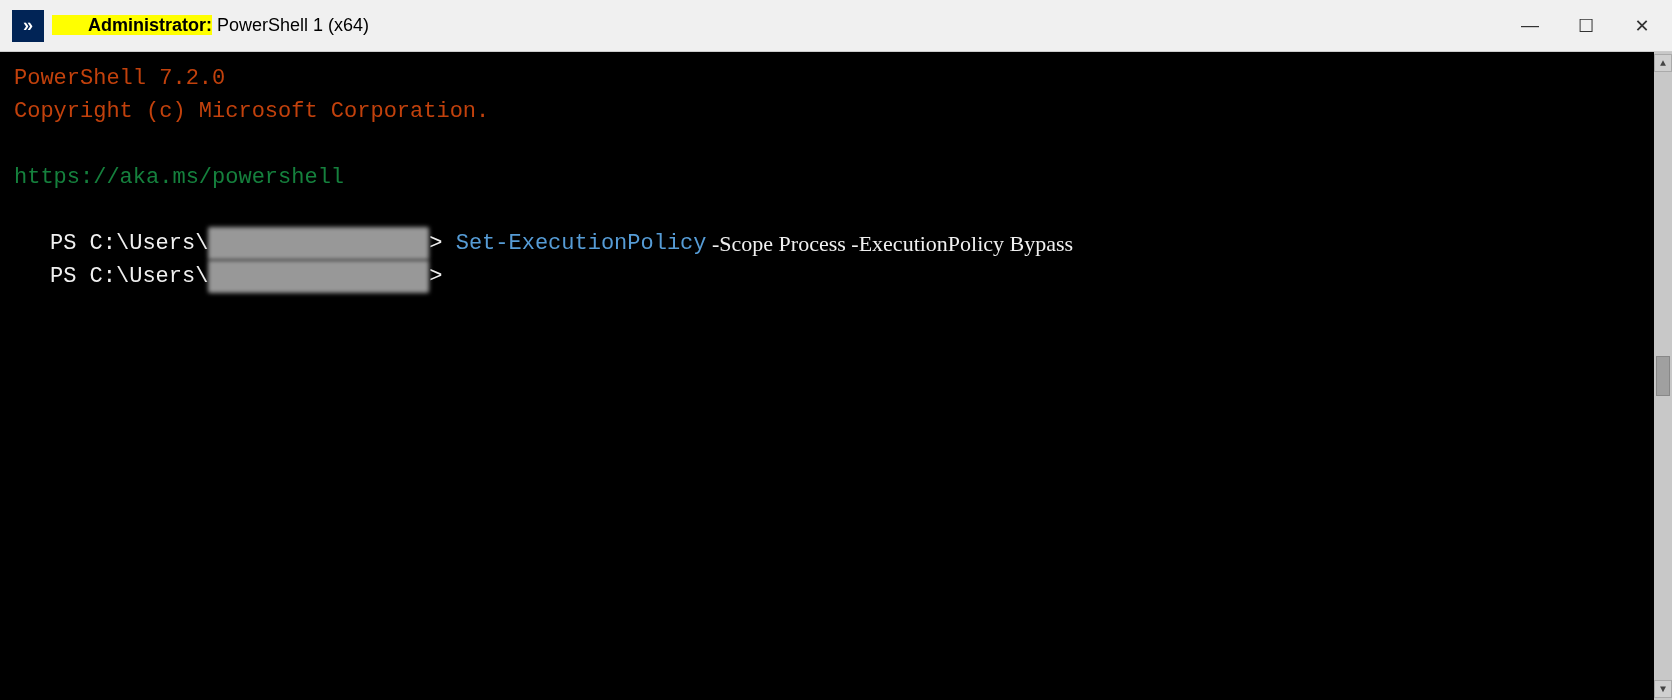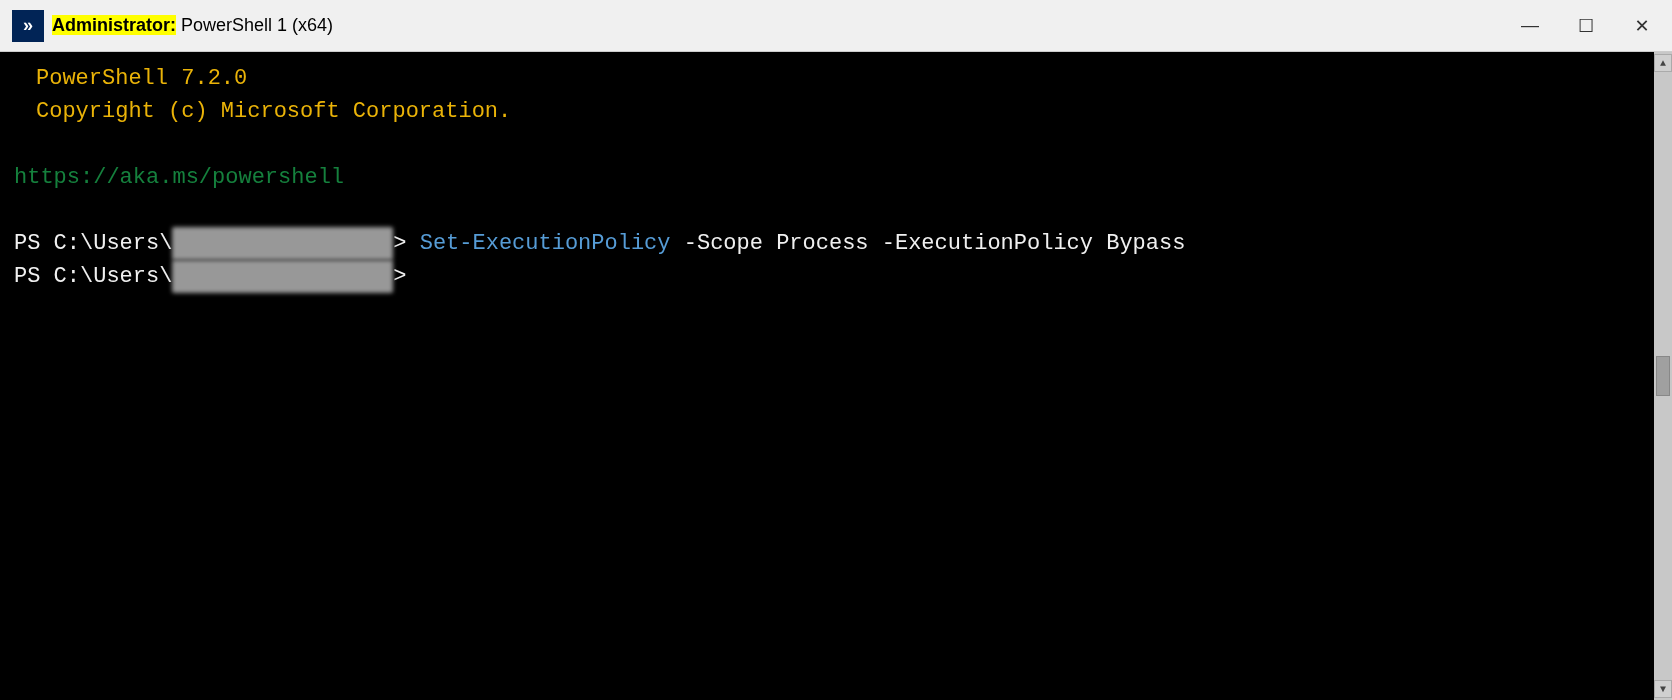--- a/index.html
+++ b/index.html
@@ -49,20 +49,21 @@
 
     .title-text {
       font-family: 'Segoe UI', Arial, sans-serif;
       font-size: 18px;
       color: #000;
     }
 
     .title-highlight {
       background: #ffff00;
       font-weight: bold;
+      padding-left: 36px;
     }
 
     .title-bar-controls {
       display: flex;
       align-items: center;
       gap: 20px;
     }
 
     .title-btn {
       background: none;
@@ -127,28 +128,29 @@
     }
 
     .line {
       white-space: pre;
     }
 
     .line-blank {
       height: 1.5em;
     }
 
-    .text-white { color: #eab308; margin-left: 22px; }
+    .text-white { color: #c2410c; }
     .text-yellow { color: #15803d; }
 
     
     .cmd-line {
       display: flex;
       align-items: flex-start;
       white-space: pre;
+      margin-left: 36px;
     }
 
     .prompt-white { color: #f0f0f0; }
     .prompt-yellow { color: #dcdcaa; }
 
     
     .username-blur {
       display: inline-block;
       background: #d0d0d0;
       color: #d0d0d0;
@@ -156,21 +158,21 @@
       letter-spacing: 2px;
       border-radius: 2px;
       vertical-align: baseline;
       
       filter: blur(2px) contrast(0.3);
       user-select: none;
       padding: 0 4px;
     }
 
     .cmd-keyword { color: #569cd6; }
-    .cmd-normal { color: #f0f0f0; }
+    .cmd-normal { color: #f0f0f0; font-family: Liberation Serif, serif; }
   </style>
 </head>
 <body>
 
 <div class="title-bar">
   <div class="title-bar-left">
     <div class="ps-icon">
       <span class="ps-icon-inner">»</span>
     </div>
     <span class="title-text">

